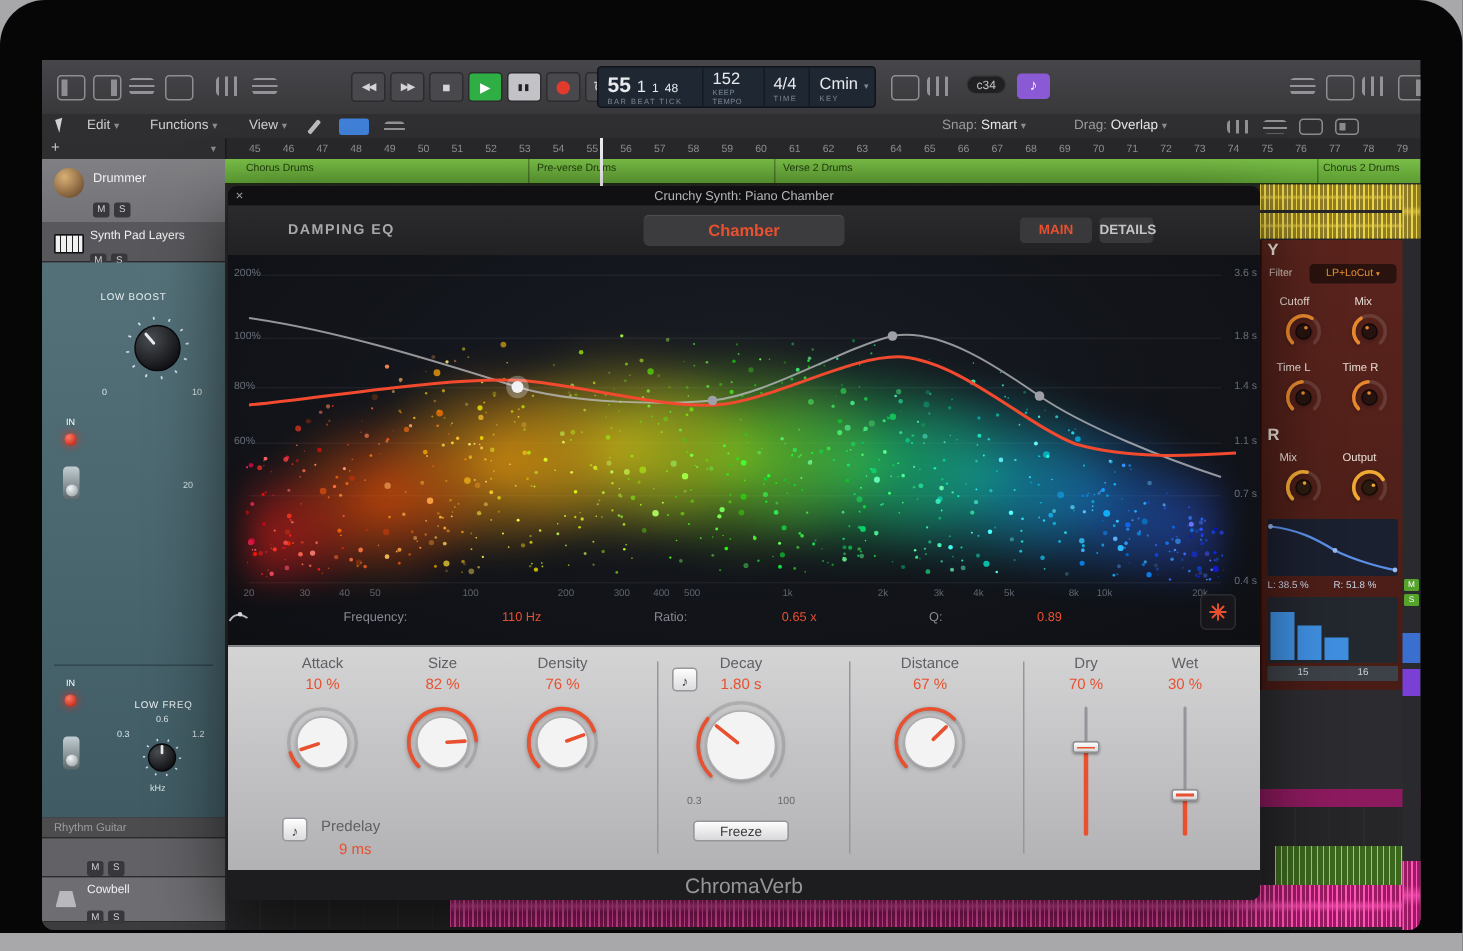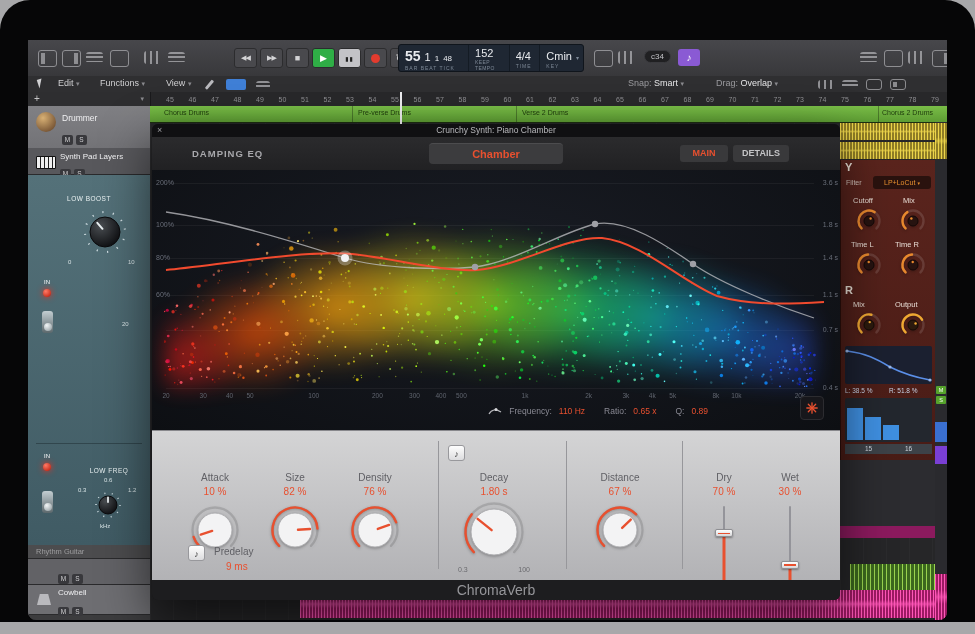--- a/index.html
+++ b/index.html
@@ -105,26 +105,26 @@
     radial-gradient(140px 100px at 250px 90px,rgba(240,220,20,.75),transparent 70%),
     radial-gradient(150px 105px at 330px 95px,rgba(130,230,30,.75),transparent 70%),
     radial-gradient(150px 100px at 410px 100px,rgba(30,225,110,.7),transparent 70%),
     radial-gradient(140px 95px at 490px 110px,rgba(15,195,205,.65),transparent 70%),
     radial-gradient(120px 85px at 560px 125px,rgba(25,125,235,.6),transparent 70%),
     radial-gradient(100px 70px at 625px 145px,rgba(45,85,230,.5),transparent 70%);}
   #particles{position:absolute;left:12px;top:38px;}
   .curves{position:absolute;left:0;top:0;}
   #freqAxis{position:absolute;left:0;top:222px;width:100%;height:10px;}
   #freqAxis span{position:absolute;font-size:6.5px;color:#5f646e;transform:translateX(-50%);}
-  .readout{position:absolute;left:0;top:236px;width:100%;display:flex;justify-content:flex-end;align-items:center;gap:7px;padding-right:120px;box-sizing:border-box;}
+  .readout{position:absolute;left:0;top:236px;width:100%;display:flex;justify-content:space-between;align-items:center;gap:7px;padding-right:120px;box-sizing:border-box;}
   .ro-l{font-size:8.5px;color:#8a8a94;}
   .ro-v{font-size:8.5px;color:#e8502f;margin-right:12px;}
   .burst{position:absolute;right:16px;top:226px;width:22px;height:22px;background:#17171b;border:1px solid #2c2c30;border-radius:4px;display:flex;align-items:center;justify-content:center;}
   .cv-ctl{position:absolute;left:0;top:306px;width:688px;height:150px;background:linear-gradient(#d4d4d5,#b2b2b5);border-top:1px solid #88888c;}
-  .grp{position:absolute;top:0;height:150px;margin-top:35px;}
+  .grp{position:absolute;top:0;height:150px;}
   .ctl-label{position:absolute;left:0;right:0;top:6px;text-align:center;font-size:10px;color:#5f5f64;}
   .ctl-value{position:absolute;left:0;right:0;top:20px;text-align:center;font-size:10px;color:#e8502f;}
   .knobpos{position:absolute;left:50%;transform:translateX(-50%);top:38px;}
   .sep{position:absolute;top:10px;bottom:12px;width:1px;background:#97979b;}
   .sync{position:absolute;width:17px;height:16px;background:linear-gradient(#fefefe,#dcdcde);border:1px solid #98989c;border-radius:3px;
     font-size:9px;color:#444;text-align:center;line-height:16px;box-sizing:border-box;}
   .freeze{position:absolute;background:linear-gradient(#fdfdfd,#d8d8da);border:1px solid #96969a;border-radius:3px;
     font-size:9px;color:#3a3a3e;text-align:center;box-sizing:border-box;}
   .scale-n{position:absolute;font-size:7px;color:#6a6a6e;}
   .vslider{position:absolute;}
@@ -480,21 +480,21 @@
 
     <div class="cv">
       <div class="cv-title">
         <span class="cv-close">×</span>
         <span>Crunchy Synth: Piano Chamber</span>
       </div>
       <div class="cv-head">
         <div class="cv-damping">DAMPING EQ</div>
         <div class="cv-preset">Chamber</div>
         <div class="cv-tab" style="left:528px;width:48px;color:#e8502f">MAIN</div>
-        <div class="cv-tab" style="left:581px;width:56px;color:#c4c4c6">DETAILS</div>
+        <div class="cv-tab" style="left:581px;width:36px;color:#c4c4c6">DETAILS</div>
       </div>
 
       <div class="cv-viz">
         <div class="grid" style="top:13px"></div>
         <div class="grid" style="top:55px"></div>
         <div class="grid" style="top:88px"></div>
         <div class="grid" style="top:125px"></div>
         <div class="grid" style="top:160px"></div>
         <div class="grid" style="top:218px"></div>
 

